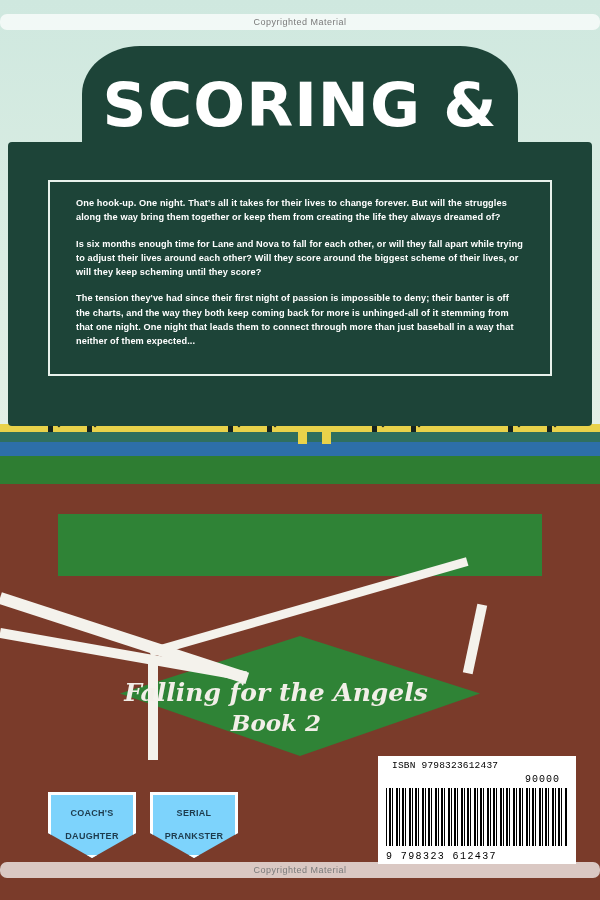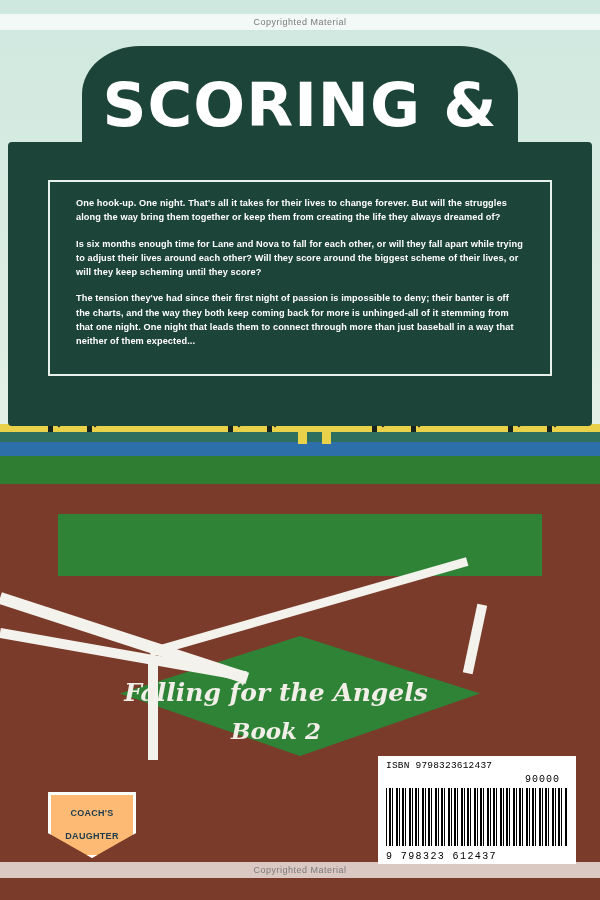--- a/index.html
+++ b/index.html
@@ -23,20 +23,21 @@
     position: absolute;
     left: 0;
     width: 100%;
     text-align: center;
     font-size: 9px;
     letter-spacing: .5px;
     color: #7a7a7a;
     background: rgba(255,255,255,0.72);
     padding: 3px 0;
     z-index: 40;
+    border-radius: 7px;
   }
   .watermark.top { top: 14px; }
   .watermark.bottom { bottom: 22px; }
 
   
   .sky {
     position: absolute;
     left: 0; top: 0;
     width: 600px; height: 440px;
     background: linear-gradient(#cfe8df 0%, #d8ece2 45%, #e4f0e6 100%);
@@ -210,37 +211,37 @@
     font-weight: bold;
     font-size: 25px;
     color: #f2efe8;
   }
   .series-line2 {
     font-family: "DejaVu Serif", serif;
     font-style: italic;
     font-weight: bold;
     font-size: 23px;
     color: #f2efe8;
-    margin-top: 10px;
+    margin-top: 2px;
   }
 
   
   .plates {
     position: absolute;
     left: 48px;
     top: 792px;
     display: flex;
     gap: 14px;
     z-index: 20;
   }
   .plate {
     position: relative;
     width: 88px;
     height: 66px;
-    background: #fdba74;
+    background: #7dd3fc;
     clip-path: polygon(0 0, 100% 0, 100% 62%, 50% 100%, 0 62%);
     border: 3px solid #ffffff;
     box-sizing: border-box;
     display: flex;
     align-items: flex-start;
     justify-content: center;
     padding-top: 13px;
   }
   .plate span {
     display: block;
@@ -254,21 +255,21 @@
 
   
   .isbn-box {
     position: absolute;
     left: 378px;
     top: 756px;
     width: 198px;
     height: 108px;
     background: #ffffff;
     z-index: 25;
-    padding: 4px 6px 2px 8px;
+    padding: 4px 6px 2px 14px;
     box-sizing: border-box;
   }
   .isbn-top {
     font-family: "Liberation Mono", monospace;
     font-size: 9.5px;
     color: #000;
     letter-spacing: .2px;
   }
   .isbn-90000 {
     position: absolute;
@@ -358,20 +359,26 @@
     <div class="series-line2">Book 2</div>
   </div>
 
   <div class="plates">
     <div class="plate">
       <span>
         <span>COACH'S</span><br>
         <span>DAUGHTER</span>
       </span>
     </div>
+    <div class="plate">
+      <span>
+        <span>SERIAL</span><br>
+        <span>PRANKSTER</span>
+      </span>
+    </div>
   </div>
 
   <div class="isbn-box">
     <div class="isbn-top">ISBN 9798323612437</div>
     <div class="isbn-90000">90000</div>
     <div class="bars"></div>
     <div class="isbn-bottom">9 798323 612437</div>
   </div>
 
   <div class="watermark top">Copyrighted Material</div>

